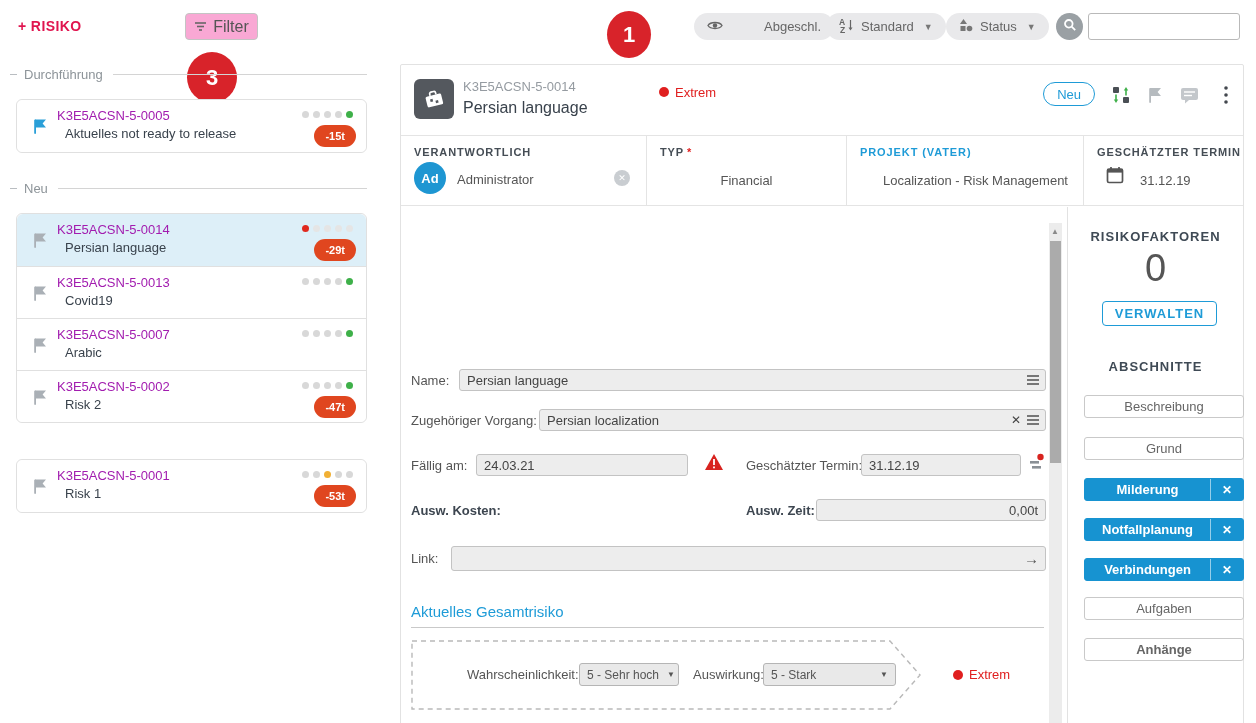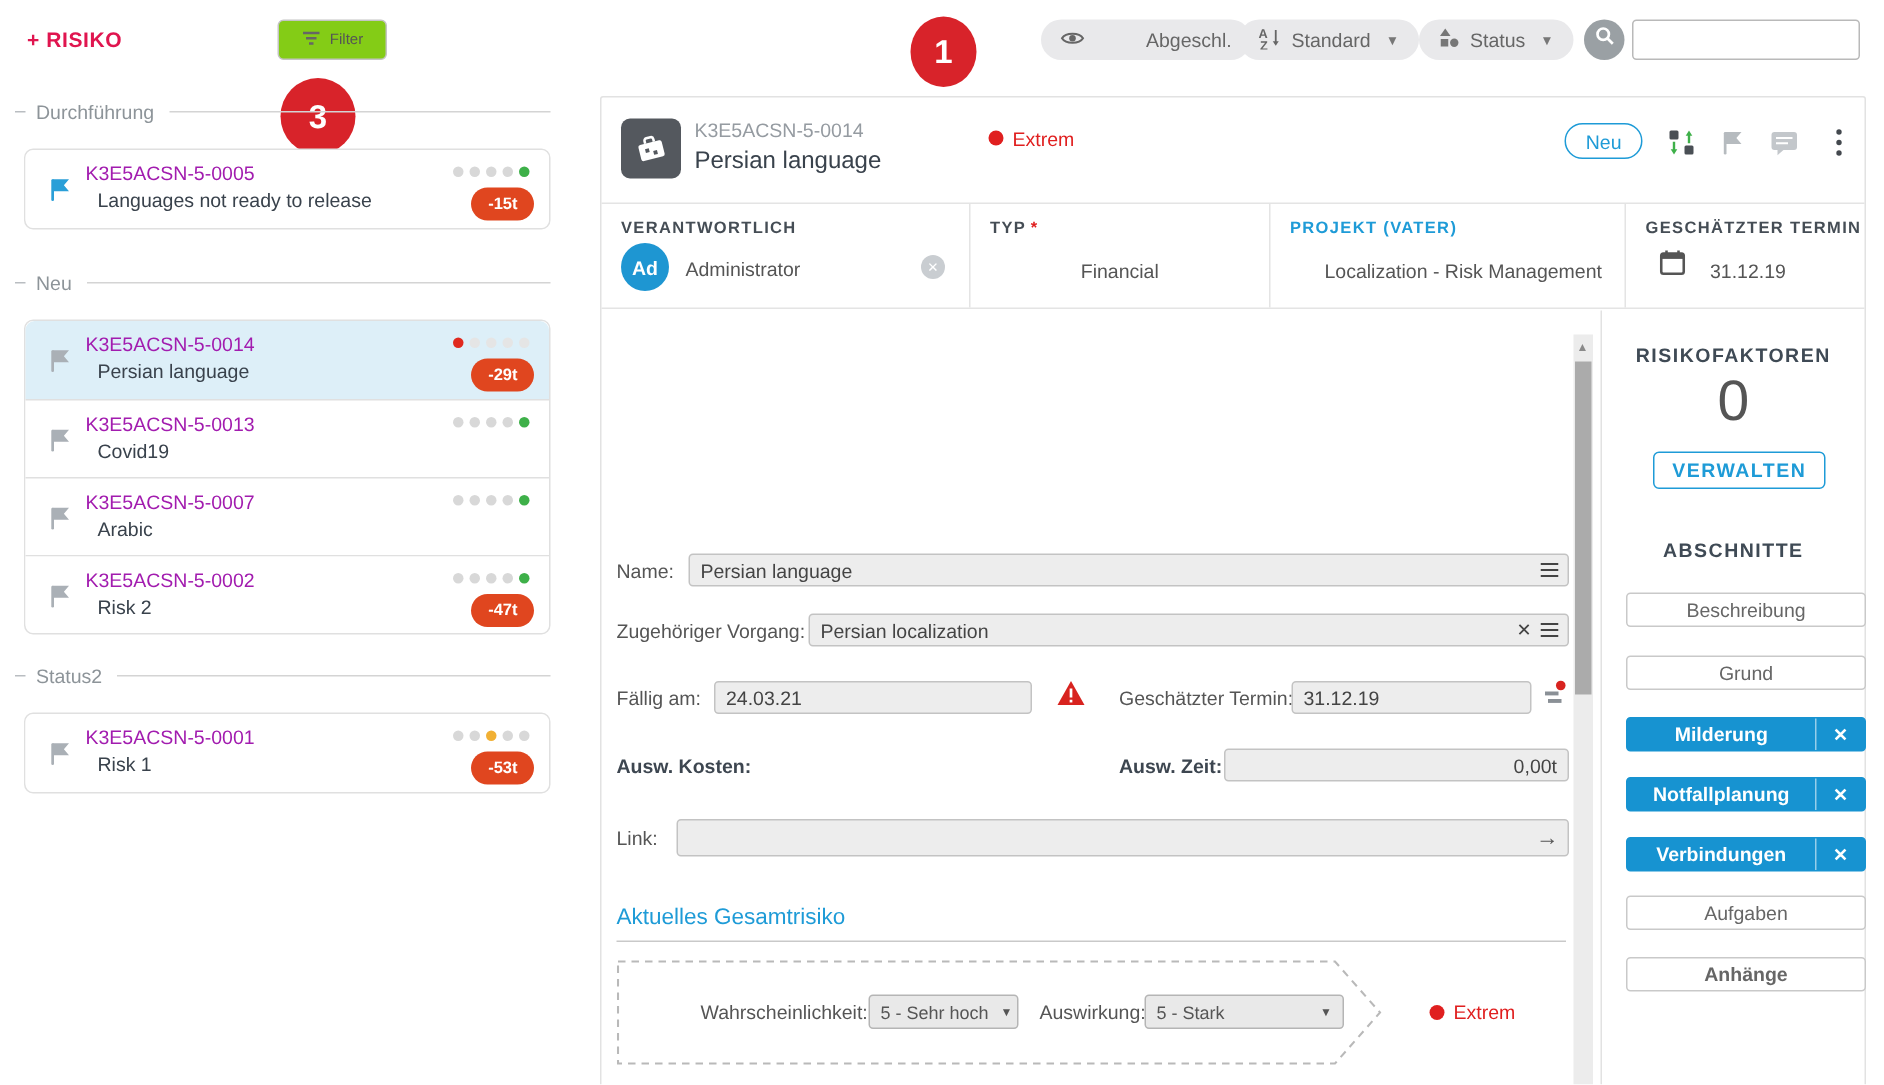--- a/index.html
+++ b/index.html
@@ -3,23 +3,23 @@
 <meta charset="utf-8">
 <style>
   * { margin:0; padding:0; box-sizing:border-box; }
   body { font-family:"Liberation Sans", sans-serif; background:#fff; }
   .screen { position:relative; width:1256px; height:723px; background:#fff; overflow:hidden; }
 
   
   .add-risk { position:absolute; left:18px; top:18px; font-size:14px; font-weight:bold;
               letter-spacing:.4px; color:#e0154f; cursor:pointer; }
   .filter-btn { position:absolute; left:185px; top:13px; width:73px; height:27px;
-                border:1px solid #c4c4c4; border-radius:4px; background:#84cc16;
+                border:1px solid #c4c4c4; border-radius:4px; background:#f9a8d4;
                 display:flex; align-items:center; justify-content:center; gap:6px;
-                font-size:10px; color:#555; }
+                font-size:16px; color:#555; }
   .pill { position:absolute; top:13px; height:27px; background:#e9e9eb; border-radius:14px;
           display:flex; align-items:center; gap:7px; padding:0 13px; font-size:13px; color:#666; }
   .pill .caret { font-size:9px; color:#777; margin-left:3px; }
   .pill-abgeschl { left:694px;gap:41px; }
   .pill-sort { left:826px; }
   .pill-status { left:946px; }
   .search-circle { position:absolute; left:1056px; top:13px; width:27px; height:27px;
                    border-radius:50%; background:#9aa0a4; display:flex; align-items:center; justify-content:center; }
   .search-input-wrap { position:absolute; left:1088px; top:13px; width:152px; height:27px;
                        border:1px solid #b9b9b9; border-radius:3px; background:#fff;
@@ -221,21 +221,21 @@
             <span class="grp-label">Durchführung</span>
             <span class="grp-line"></span>
           </div>
           <div class="cards">
             <div class="risk-item">
               <span class="ri-flag"><svg width="16" height="17" viewBox="0 0 16 17">
                   <path d="M3 1.5 h11 l-3.4 4 3.4 4 H3" fill="#2a9fd8"></path>
                   <rect x="2.2" y="1.5" width="1.8" height="14.5" rx="0.9" fill="#2a9fd8"></rect>
                 </svg></span>
               <div class="ri-id">K3E5ACSN-5-0005</div>
-              <div class="ri-title">Languages not ready to release</div>
+              <div class="ri-title">Aktuelles not ready to release</div>
               <div class="ri-dots">
                 <span style="background: rgb(216, 216, 216);"></span>
                 <span style="background: rgb(216, 216, 216);"></span>
                 <span style="background: rgb(216, 216, 216);"></span>
                 <span style="background: rgb(216, 216, 216);"></span>
                 <span style="background: rgb(62, 176, 73);"></span>
               </div>
               <div class="ri-badge">-15t</div>
             </div>
           </div>
@@ -305,25 +305,20 @@
                 <span style="background: rgb(216, 216, 216);"></span>
                 <span style="background: rgb(216, 216, 216);"></span>
                 <span style="background: rgb(216, 216, 216);"></span>
                 <span style="background: rgb(62, 176, 73);"></span>
               </div>
               <div class="ri-badge">-47t</div>
             </div>
           </div>
         </div>
         <div class="sb-group" style="top: 442px;">
-          <div class="grp-hdr">
-            <span class="grp-tick"></span>
-            <span class="grp-label">Status2</span>
-            <span class="grp-line"></span>
-          </div>
           <div class="cards">
             <div class="risk-item">
               <span class="ri-flag"><svg width="16" height="17" viewBox="0 0 16 17">
                   <path d="M3 1.5 h11 l-3.4 4 3.4 4 H3" fill="#aab0b6"></path>
                   <rect x="2.2" y="1.5" width="1.8" height="14.5" rx="0.9" fill="#aab0b6"></rect>
                 </svg></span>
               <div class="ri-id">K3E5ACSN-5-0001</div>
               <div class="ri-title">Risk 1</div>
               <div class="ri-dots">
                 <span style="background: rgb(216, 216, 216);"></span>

